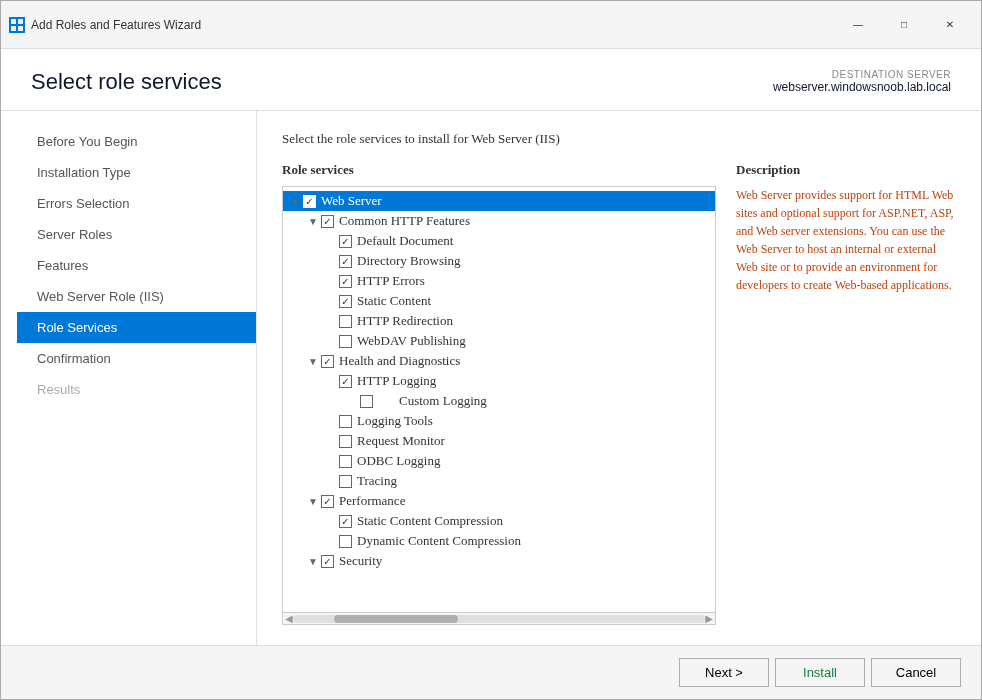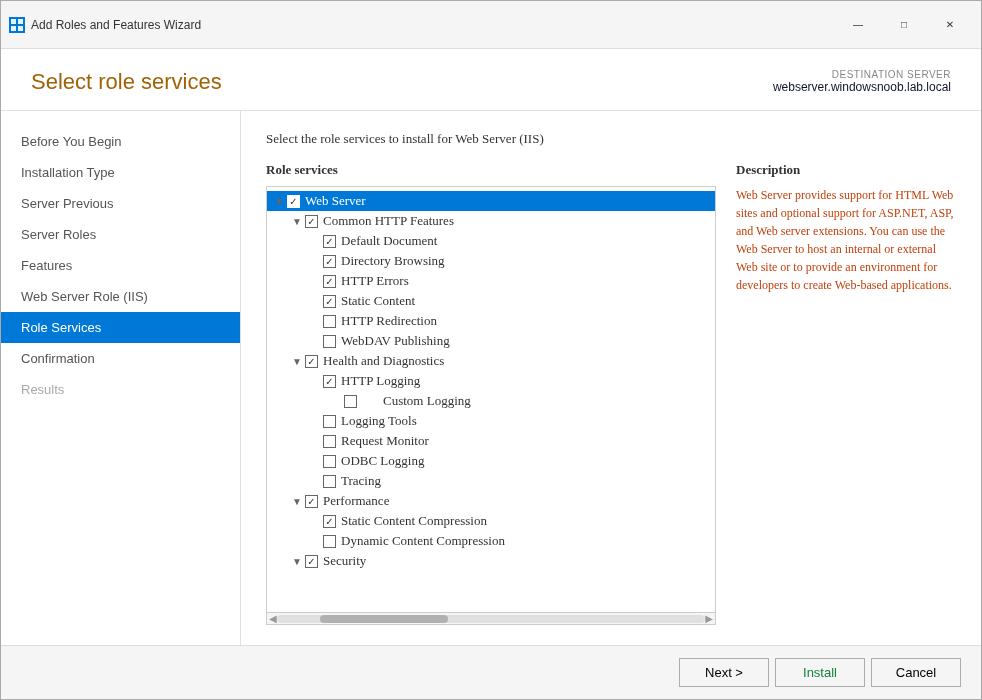--- a/index.html
+++ b/index.html
@@ -75,21 +75,21 @@
       padding: 20px 30px 15px 30px;
       display: flex;
       justify-content: space-between;
       align-items: flex-start;
       border-bottom: 1px solid #e0e0e0;
       flex-shrink: 0;
     }
     .header-title {
       font-size: 22px;
       font-weight: 300;
-      color: #a16207;
+      color: #0f172a;
     }
     .destination-server {
       text-align: right;
       font-size: 11px;
       color: #555;
     }
     .destination-server .label {
       font-size: 10px;
       color: #888;
       text-transform: uppercase;
@@ -97,20 +97,21 @@
     }
     .destination-server .server-name {
       color: #0f172a;
       font-size: 12px;
     }
 
     .main-body {
       display: flex;
       flex: 1;
       overflow: hidden;
+      margin-left: 16px;
     }
 
     .sidebar {
       width: 240px;
       background: #fff;
       padding: 15px 0;
       border-right: 1px solid #e0e0e0;
       flex-shrink: 0;
     }
     .sidebar-item {
@@ -328,21 +329,21 @@
         <div class="label">DESTINATION SERVER</div>
         <div class="server-name">webserver.windowsnoob.lab.local</div>
       </div>
     </div>
 
     <div class="main-body">
 
       <div class="sidebar">
         <div class="sidebar-item">Before You Begin</div>
         <div class="sidebar-item">Installation Type</div>
-        <div class="sidebar-item">Server Previous</div>
+        <div class="sidebar-item">Errors Selection</div>
         <div class="sidebar-item">Server Roles</div>
         <div class="sidebar-item">Features</div>
         <div class="sidebar-item">Web Server Role (IIS)</div>
         <div class="sidebar-item active">Role Services</div>
         <div class="sidebar-item">Confirmation</div>
         <div class="sidebar-item disabled">Results</div>
       </div>
 
       <div class="right-panel">
         <div class="instruction-text">Select the role services to install for Web Server (IIS)</div>

